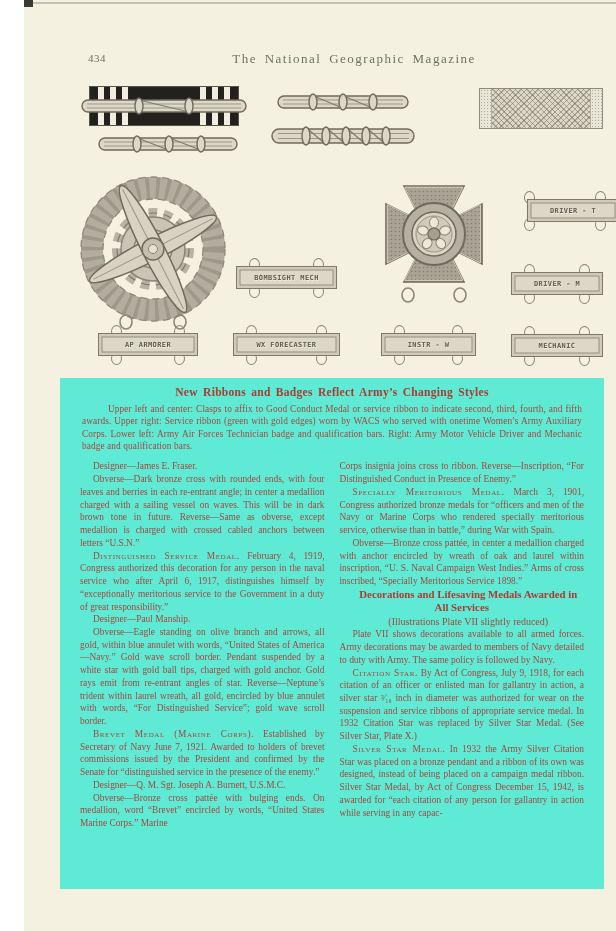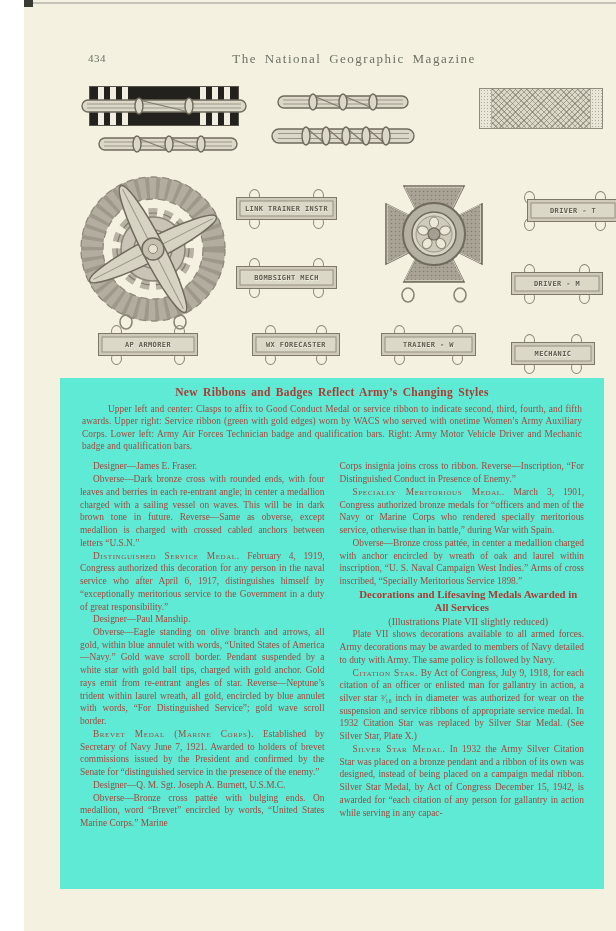--- a/index.html
+++ b/index.html
@@ -176,42 +176,35 @@
     <ellipse cx="56" cy="44.5" rx="4.5" ry="5.5" fill="#ece8d8" stroke="#8a8577" stroke-width="1"></ellipse>
     <ellipse cx="67" cy="52.5" rx="4.5" ry="5.5" fill="#ece8d8" stroke="#8a8577" stroke-width="1" transform="rotate(72 67 52.5)"></ellipse>
     <ellipse cx="62.8" cy="65.5" rx="4.5" ry="5.5" fill="#ece8d8" stroke="#8a8577" stroke-width="1" transform="rotate(144 62.8 65.5)"></ellipse>
     <ellipse cx="49.2" cy="65.5" rx="4.5" ry="5.5" fill="#ece8d8" stroke="#8a8577" stroke-width="1" transform="rotate(-144 49.2 65.5)"></ellipse>
     <ellipse cx="45" cy="52.5" rx="4.5" ry="5.5" fill="#ece8d8" stroke="#8a8577" stroke-width="1" transform="rotate(-72 45 52.5)"></ellipse>
     <circle cx="56" cy="56" r="6" fill="#a49f90" stroke="#6f6a5c" stroke-width="1.2"></circle>
     <ellipse cx="30" cy="117" rx="6" ry="7" fill="none" stroke="#8a8577" stroke-width="1.6"></ellipse>
     <ellipse cx="82" cy="117" rx="6" ry="7" fill="none" stroke="#8a8577" stroke-width="1.6"></ellipse>
   </svg>
 
-  <div class="qbar" style="left:212px;top:197px;width:101px;">
-    <span class="loops t"></span>
-    <span class="loops b"></span>
-    <div class="face">
-        <span>LINK TRAINER INSTR</span>
-      </div>
-  </div>
   <div class="qbar" style="left:74px;top:333px;width:100px;">
     <span class="loops t"></span>
     <span class="loops b"></span>
     <div class="face">
         <span>AP ARMORER</span>
       </div>
   </div>
   <div class="qbar" style="left:212px;top:266px;width:101px;">
     <span class="loops t"></span>
     <span class="loops b"></span>
     <div class="face">
         <span>BOMBSIGHT MECH</span>
       </div>
   </div>
-  <div class="qbar" style="left:228px;top:333px;width:88px;">
+  <div class="qbar" style="left:209px;top:333px;width:107px;">
     <span class="loops t"></span>
     <span class="loops b"></span>
     <div class="face">
         <span>WX FORECASTER</span>
       </div>
   </div>
   <div class="qbar" style="left:487px;top:199px;width:92px;padding-left:16px;">
     <span class="loops t"></span>
     <span class="loops b"></span>
     <div class="face">
@@ -222,24 +215,24 @@
     <span class="loops t"></span>
     <span class="loops b"></span>
     <div class="face">
         <span>DRIVER - M</span>
       </div>
   </div>
   <div class="qbar" style="left:357px;top:333px;width:95px;">
     <span class="loops t"></span>
     <span class="loops b"></span>
     <div class="face">
-        <span>TRAINER - W</span>
-      </div>
-  </div>
-  <div class="qbar" style="left:487px;top:342px;width:84px;">
+        <span>INSTR - W</span>
+      </div>
+  </div>
+  <div class="qbar" style="left:487px;top:334px;width:92px;">
     <span class="loops t"></span>
     <span class="loops b"></span>
     <div class="face">
         <span>MECHANIC</span>
       </div>
   </div>
 
   <div class="panel">
     <div class="cap-title">New Ribbons and Badges Reflect Army’s Changing Styles</div>
     <div class="cap-body">Upper left and center: Clasps to affix to Good Conduct Medal or service ribbon to indicate second, third, fourth, and fifth awards.  Upper right: Service ribbon (green with gold edges) worn by WACS who served with onetime Women’s Army Auxiliary Corps.  Lower left: Army Air Forces Technician badge and qualification bars.  Right: Army Motor Vehicle Driver and Mechanic badge and qualification bars.</div>

